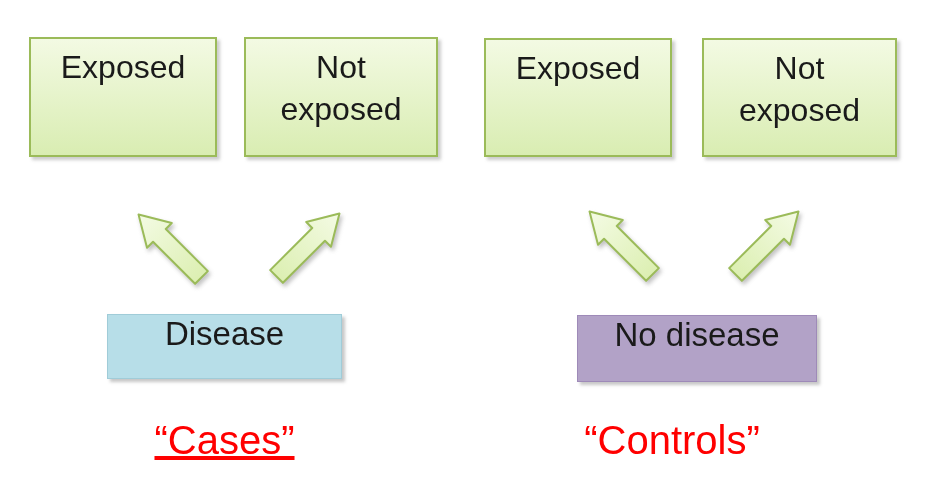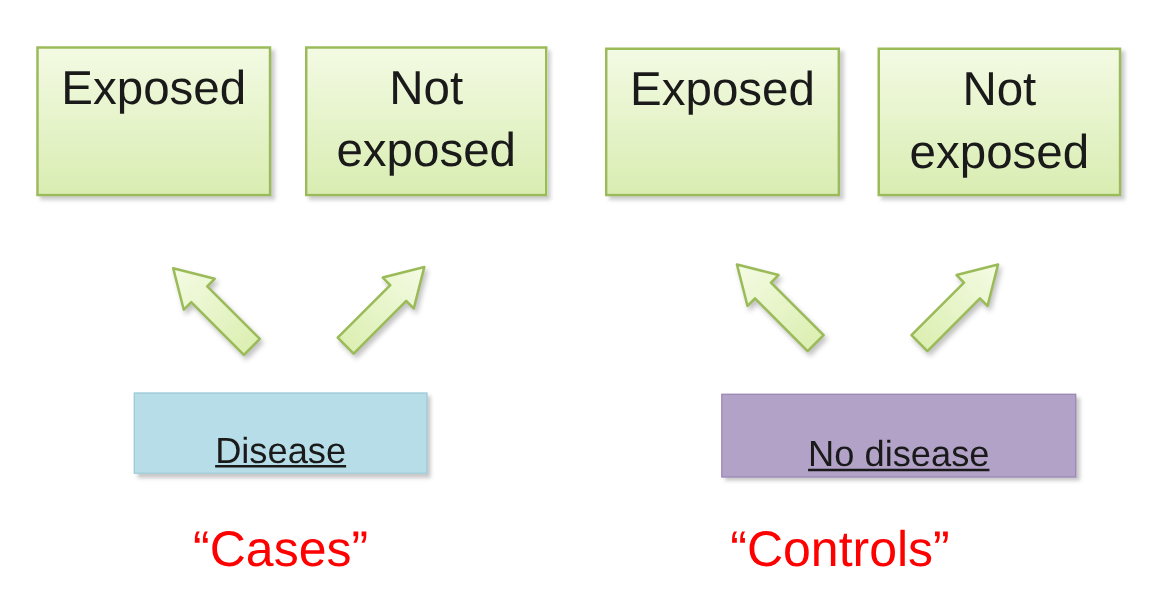--- a/index.html
+++ b/index.html
@@ -22,21 +22,21 @@
     border: 2px solid var(--green-border, #9bbb59);
     background: linear-gradient(to bottom,
       var(--exposure-box-fill-top, #f3fae3),
       var(--exposure-box-fill-bottom, #d9edb2));
     box-shadow: 3px 3px 3px rgba(130,130,130,0.40);
     display: flex;
     justify-content: center;
     align-items: flex-start;
     padding-top: 7px;
     text-align: center;
-    font-size: 38px;
+    font-size: 32px;
     line-height: 1.32;
     color: var(--text-color, #1a1a1a);
     white-space: pre-line;
   }
   .b1 { left: 29px;  top: 37px; width: 188px; height: 120px; }
   .b2 { left: 244px; top: 37px; width: 194px; height: 120px; }
   .b3 { left: 484px; top: 38px; width: 188px; height: 119px; }
   .b4 { left: 702px; top: 38px; width: 195px; height: 119px; }
 
   
@@ -59,48 +59,47 @@
     stroke-linejoin: round;
   }
   #stop-light { stop-color: var(--arrow-fill-light, #f4fbe4); }
   #stop-dark  { stop-color: var(--arrow-fill-dark, #dcefb2); }
 
   
   .obox {
     position: absolute;
     box-sizing: border-box;
     display: flex;
-    align-items: flex-end;
+    align-items: flex-start;
     justify-content: center;
-    font-size: 29px;
+    font-size: 33px;
     color: var(--text-color, #1a1a1a);
     box-shadow: 3px 3px 3px rgba(130,130,130,0.45);
-    text-decoration: underline;
   }
   .disease {
     left: 107px; top: 314px; width: 235px; height: 65px;
     background: var(--disease-fill, #b7dee8);
     border: 1px solid var(--disease-border, #a0ccd8);
   }
   .nodisease {
-    left: 577px; top: 315px; width: 284px; height: 67px;
+    left: 577px; top: 315px; width: 240px; height: 67px;
     background: var(--no-disease-fill, #b2a2c7);
     border: 1px solid var(--no-disease-border, #9e8ab8);
   }
 
   
   .red-label {
     position: absolute;
     top: 416px;
     font-size: 40px;
     line-height: 1.2;
     color: var(--group-label-color, #ff0000);
     text-align: center;
   }
-  .cases-pos    { left: 107px; width: 235px; }
+  .cases-pos    { left: 107px; width: 235px; text-decoration: underline; }
   .controls-pos { left: 552px; width: 240px; }
 </style>
 </head>
 <body style="background: rgb(255, 255, 255);">
 
 <div class="canvas">
 
   <svg width="0" height="0" style="position:absolute" aria-hidden="true">
     <defs>
       <linearGradient id="arrowGrad" x1="0" y1="0" x2="0" y2="1">

